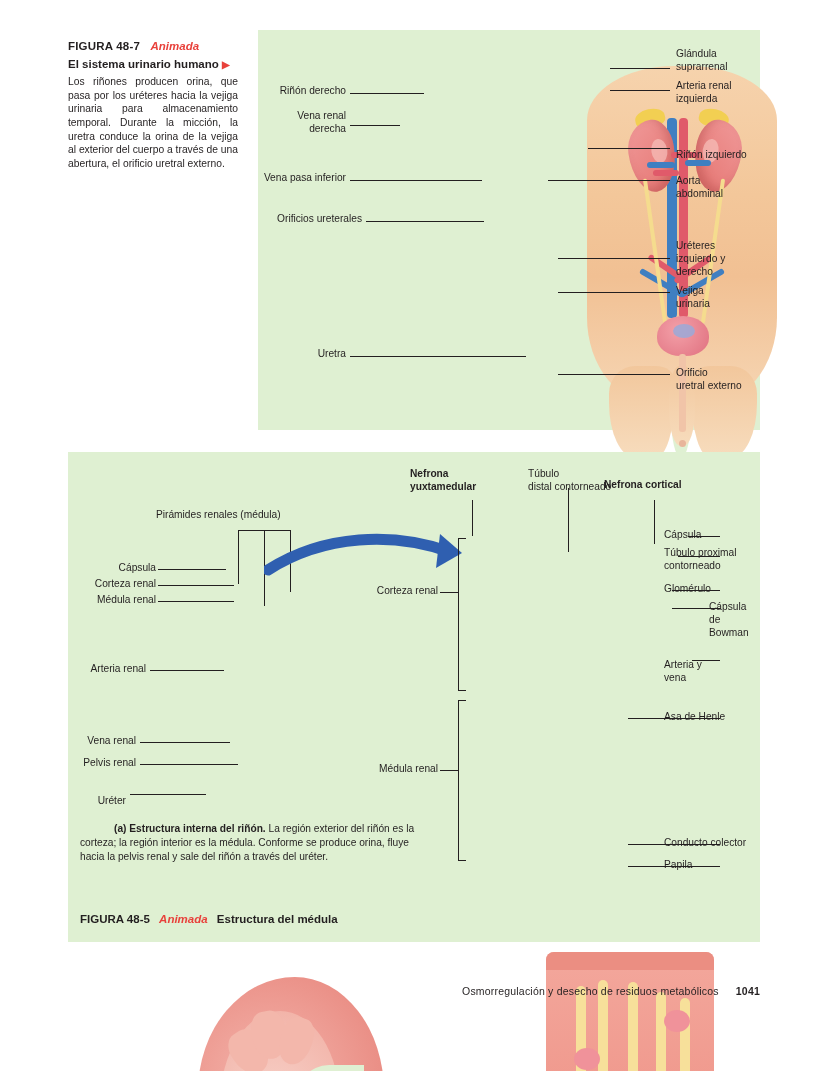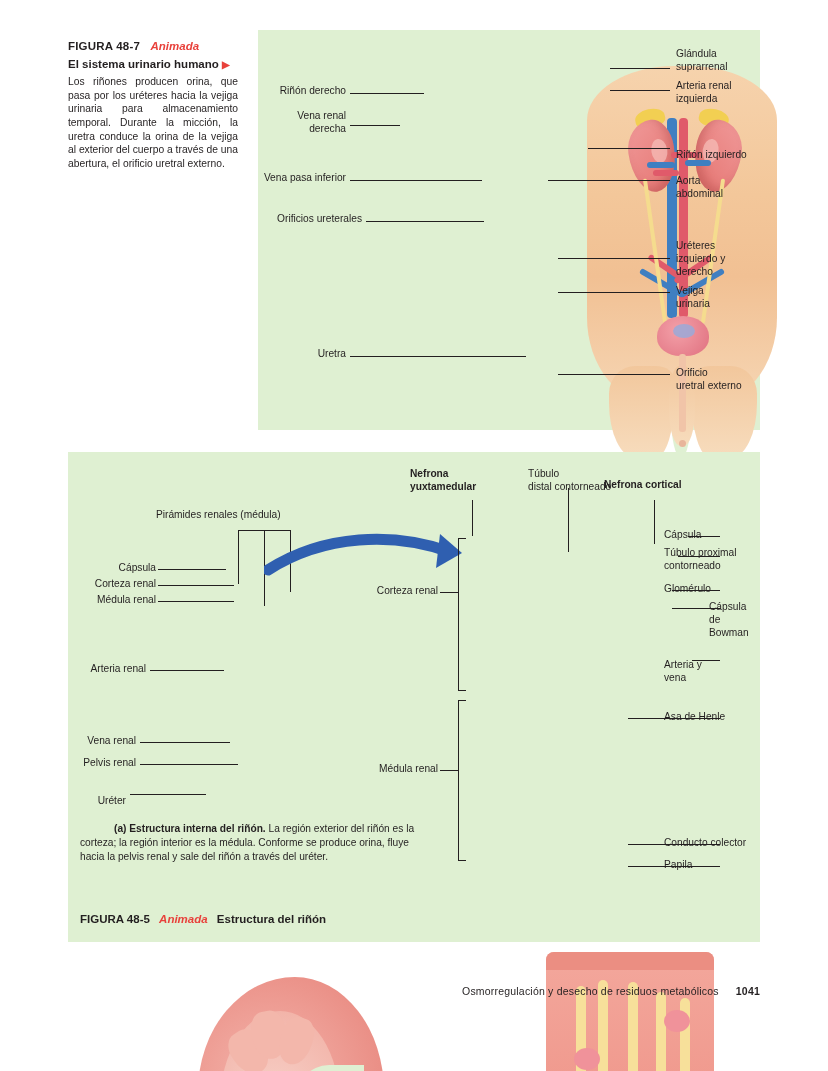--- a/index.html
+++ b/index.html
@@ -282,21 +282,21 @@
   </div>
 
   <div class="cap-a">
     <b>(a) Estructura interna del riñón.</b><span> La región exterior del riñón es la corteza; la región interior es la médula. Conforme se produce orina, fluye hacia la pelvis renal y sale del riñón a través del uréter.</span>
   </div>
 
 
   <div class="fig2-num">
     <span style="color:#231f20;">FIGURA 48-5</span>
     <span class="fig-animada">Animada</span>
-    <span style="margin-left:6px;">Estructura del riñón</span>
+    <span style="margin-left:6px;">Estructura del médula</span>
   </div>
 
   <div class="footer">
     <span>Osmorregulación y desecho de residuos metabólicos</span>
     <span class="pg">1041</span>
   </div>
 
 </div>
 
 </body></html>

